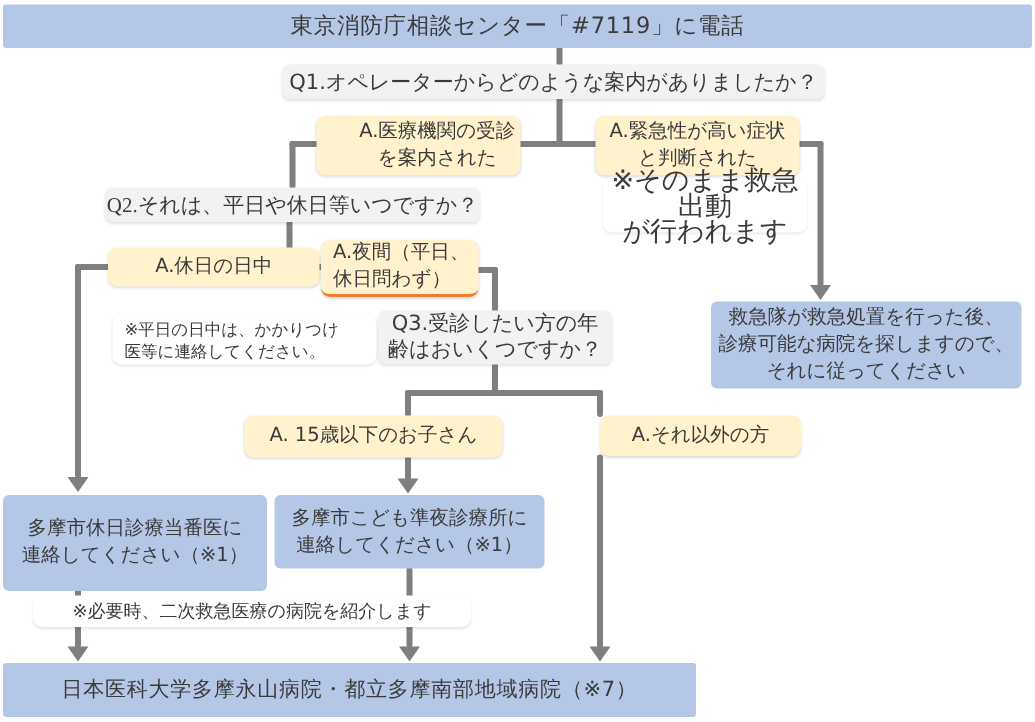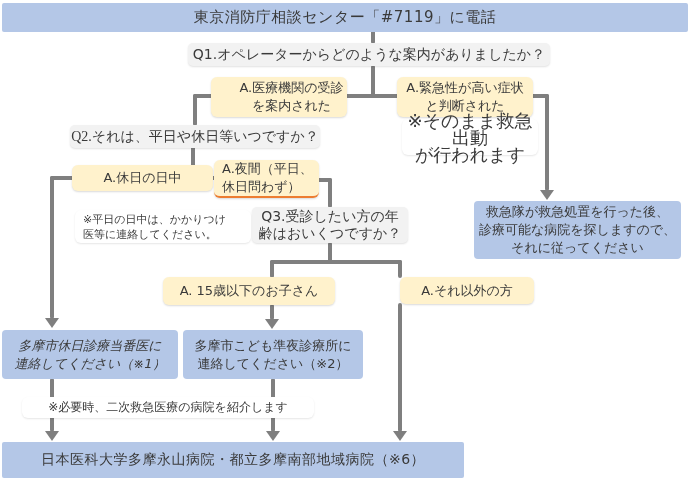--- a/index.html
+++ b/index.html
@@ -100,23 +100,23 @@
 齢はおいくつですか？</div>
 
   <div class="box result" style="left:474px;top:201px;width:207px;height:58px;">救急隊が救急処置を行った後、
 診療可能な病院を探しますので、
 それに従ってください</div>
 
   <div class="box answer" style="left:163px;top:277px;width:172px;height:28px;">A. 15歳以下のお子さん</div>
 
   <div class="box answer" style="left:362px;top:277px;width:134px;height:27px;margin-left:38px;">A.それ以外の方</div>
 
-  <div class="box result" style="left:2px;top:330px;width:176px;height:49px;font-style:italic;">多摩市休日診療当番医に
+  <div class="box result" style="left:2px;top:330px;width:176px;height:64px;">多摩市休日診療当番医に
 連絡してください（※1）</div>
 
   <div class="box result" style="left:183px;top:330px;width:180px;height:49px;">多摩市こども準夜診療所に
-連絡してください（※2）</div>
+連絡してください（※1）</div>
 
   <div class="box note" style="left:22px;top:397px;width:292px;height:21px;font-size:12px;">※必要時、二次救急医療の病院を紹介します</div>
 
-  <div class="box banner" style="left:2px;top:442px;width:462px;height:36px;font-size:14px;">日本医科大学多摩永山病院・都立多摩南部地域病院（※6）</div>
+  <div class="box banner" style="left:2px;top:442px;width:462px;height:36px;font-size:14px;">日本医科大学多摩永山病院・都立多摩南部地域病院（※7）</div>
 
 </div>
 
 </body></html>

